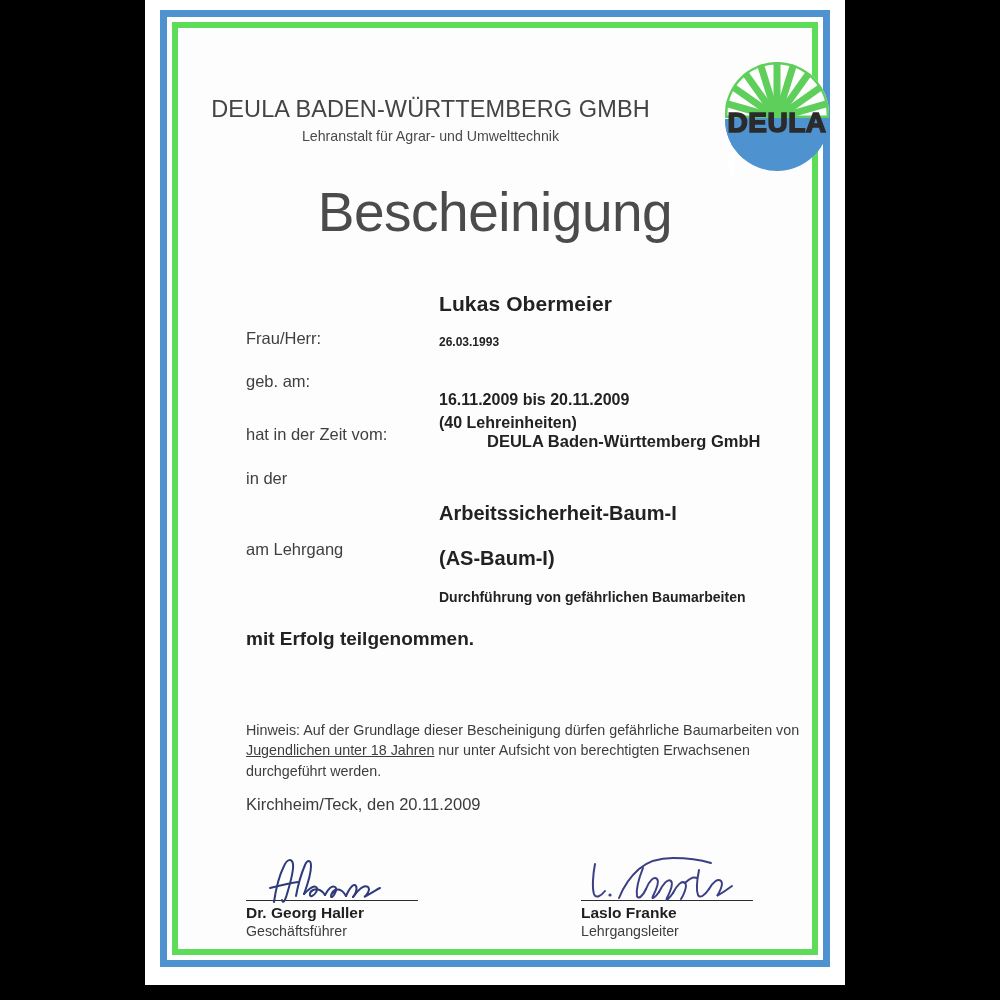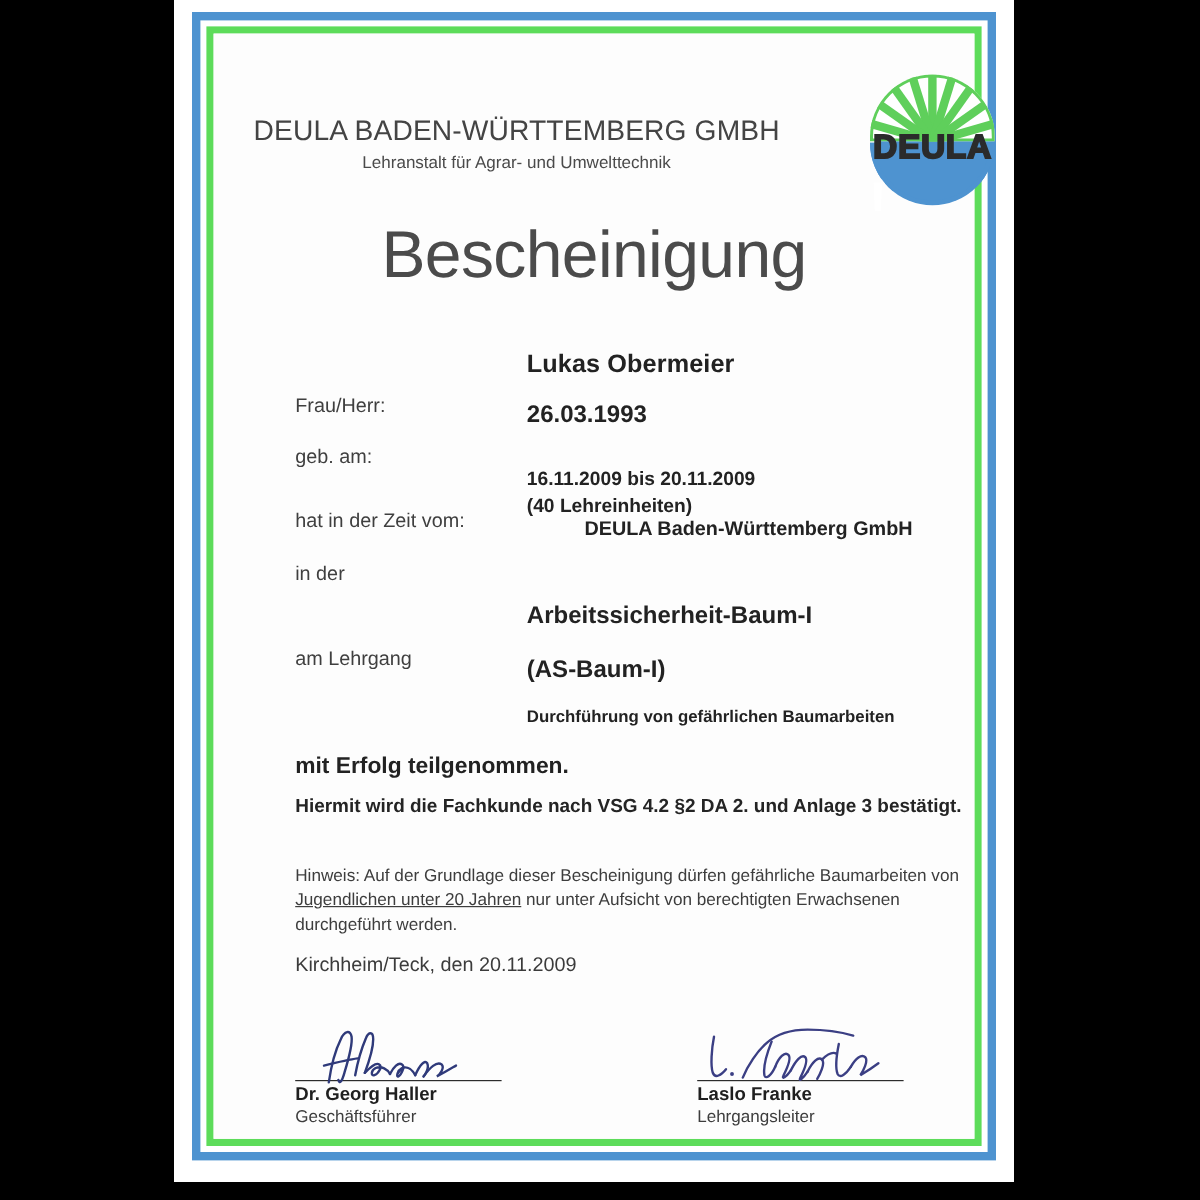--- a/index.html
+++ b/index.html
@@ -121,21 +121,21 @@
     color: #3f3f3f;
     font-weight: normal;
     padding-top: 2px;
     margin-top: 35px;
   }
   .field-value {
     font-weight: bold;
     color: #222222;
   }
   .v-name   { font-size: 21px; letter-spacing: 0.1px; }
-  .v-date   { font-size: 20px; }
+  .v-date   { font-size: 12px; }
   .v-period { font-size: 16px; line-height: 1.45; }
   .v-org    { font-size: 16.5px; }
   .v-course { font-size: 20px; line-height: 1.0; }
   .v-course-line2 { font-size: 20px; margin-top: 24px; }
   .v-course-sub { font-size: 14px; margin-top: 19px; font-weight: bold; }
 
   
   .stmt-success {
     position: absolute;
     left: 68px;
@@ -315,24 +315,23 @@
             <div class="field-row" style="top:475px;">
               <div class="field-label">am Lehrgang</div>
               <div class="field-value">
                 <div class="v-course">Arbeitssicherheit-Baum-I</div>
                 <div class="v-course-line2">(AS-Baum-I)</div>
                 <div class="v-course-sub">Durchführung von gefährlichen Baumarbeiten</div>
               </div>
             </div>
 
             <div class="stmt-success">mit Erfolg teilgenommen.</div>
-            <div class="stmt-legal">Hiermit wird die Fachkunde nach VSG 4.2 §2 DA 2. und Anlage 3 bestätigt.</div>
 
             <div class="note-block">
-              <span>Hinweis: Auf der Grundlage dieser Bescheinigung dürfen gefährliche Baumarbeiten von </span><span class="ul">Jugendlichen unter 20 Jahren</span><span> nur unter Aufsicht von berechtigten Erwachsenen durchgeführt werden.</span>
+              <span>Hinweis: Auf der Grundlage dieser Bescheinigung dürfen gefährliche Baumarbeiten von </span><span class="ul">Jugendlichen unter 18 Jahren</span><span> nur unter Aufsicht von berechtigten Erwachsenen durchgeführt werden.</span>
             </div>
 
             <div class="place-date">Kirchheim/Teck, den  20.11.2009</div>
 
             <div class="sig-area">
 
               <div class="sig-col left">
                 <div class="sig-ink">
                   <svg width="175" height="52" viewBox="0 0 175 52" xmlns="http://www.w3.org/2000/svg">
                     <g fill="none" stroke="#2f3a7a" stroke-width="2" stroke-linecap="round">

